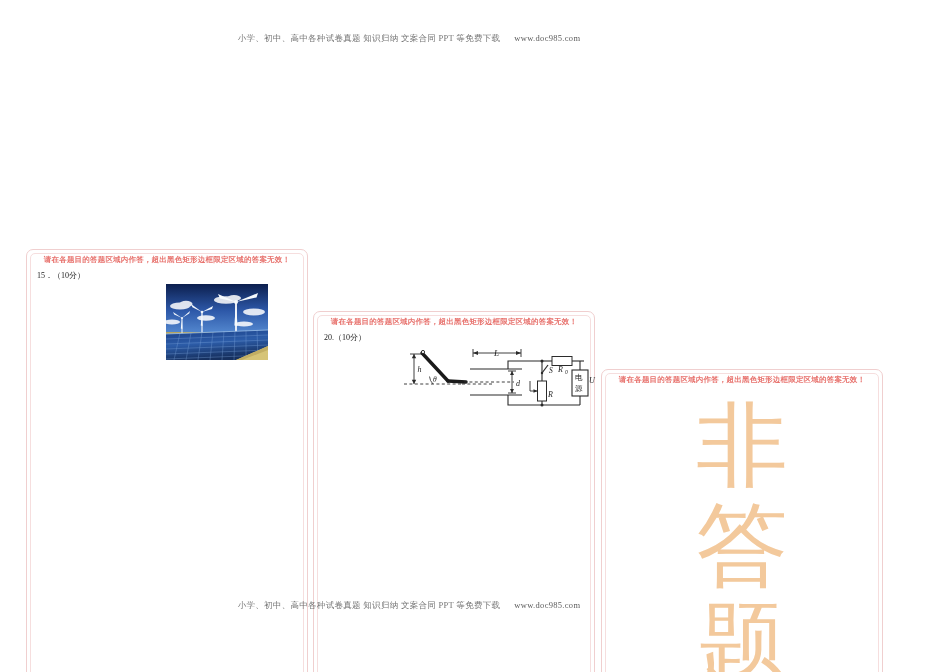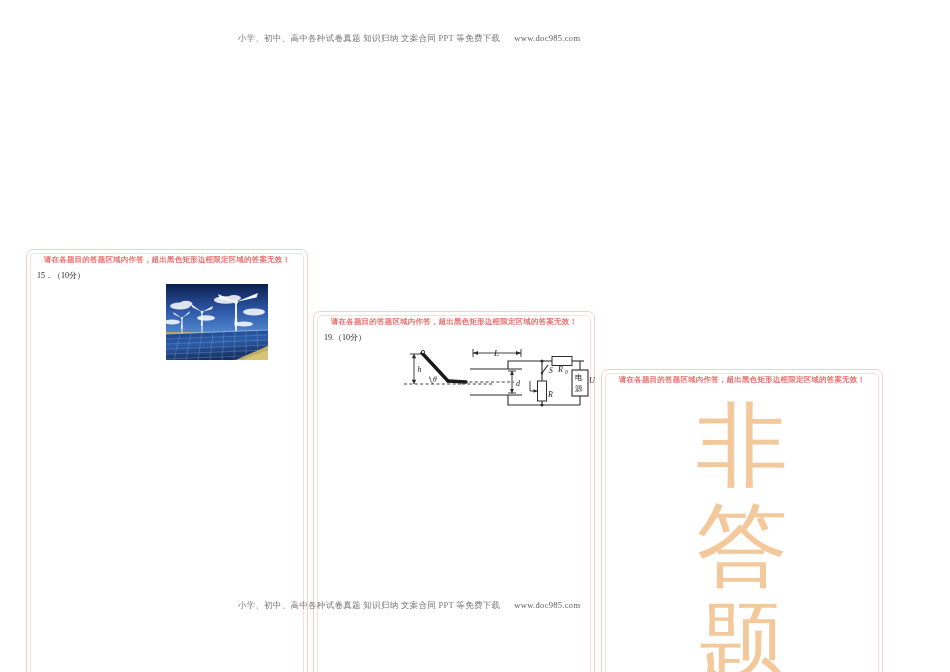--- a/index.html
+++ b/index.html
@@ -223,21 +223,21 @@
       <path d="M70 76 L102 62 L102 66 L76 76 Z" fill="#c2ae63"></path>
     </svg>
   </div>
 </div>
 
 <div class="answer-box b2">
   <div class="box-inner-frame"></div>
 
   <div class="warn-text">请在各题目的答题区域内作答，超出黑色矩形边框限定区域的答案无效！</div>
 
-  <div class="q-label">19.（10分）</div>
+  <div class="q-label">20.（10分）</div>
 
   <div class="circuit-wrap">
     <svg class="circuit-svg" viewBox="0 0 196 76" xmlns="http://www.w3.org/2000/svg" aria-hidden="true">
       <g stroke="#2b2b2b" fill="none" stroke-width="1">
 
         <line x1="2" y1="47" x2="60" y2="47" stroke-dasharray="3 2.4" stroke-width="0.9"></line>
         <line x1="60" y1="47" x2="92" y2="47" stroke-dasharray="3 2.4" stroke-width="0.9"></line>
 
         <line x1="12" y1="17" x2="12" y2="47" stroke-width="0.9"></line>
         <path d="M12 17 l-2.2 4.2 h4.4 Z" fill="#2b2b2b" stroke="none"></path>

